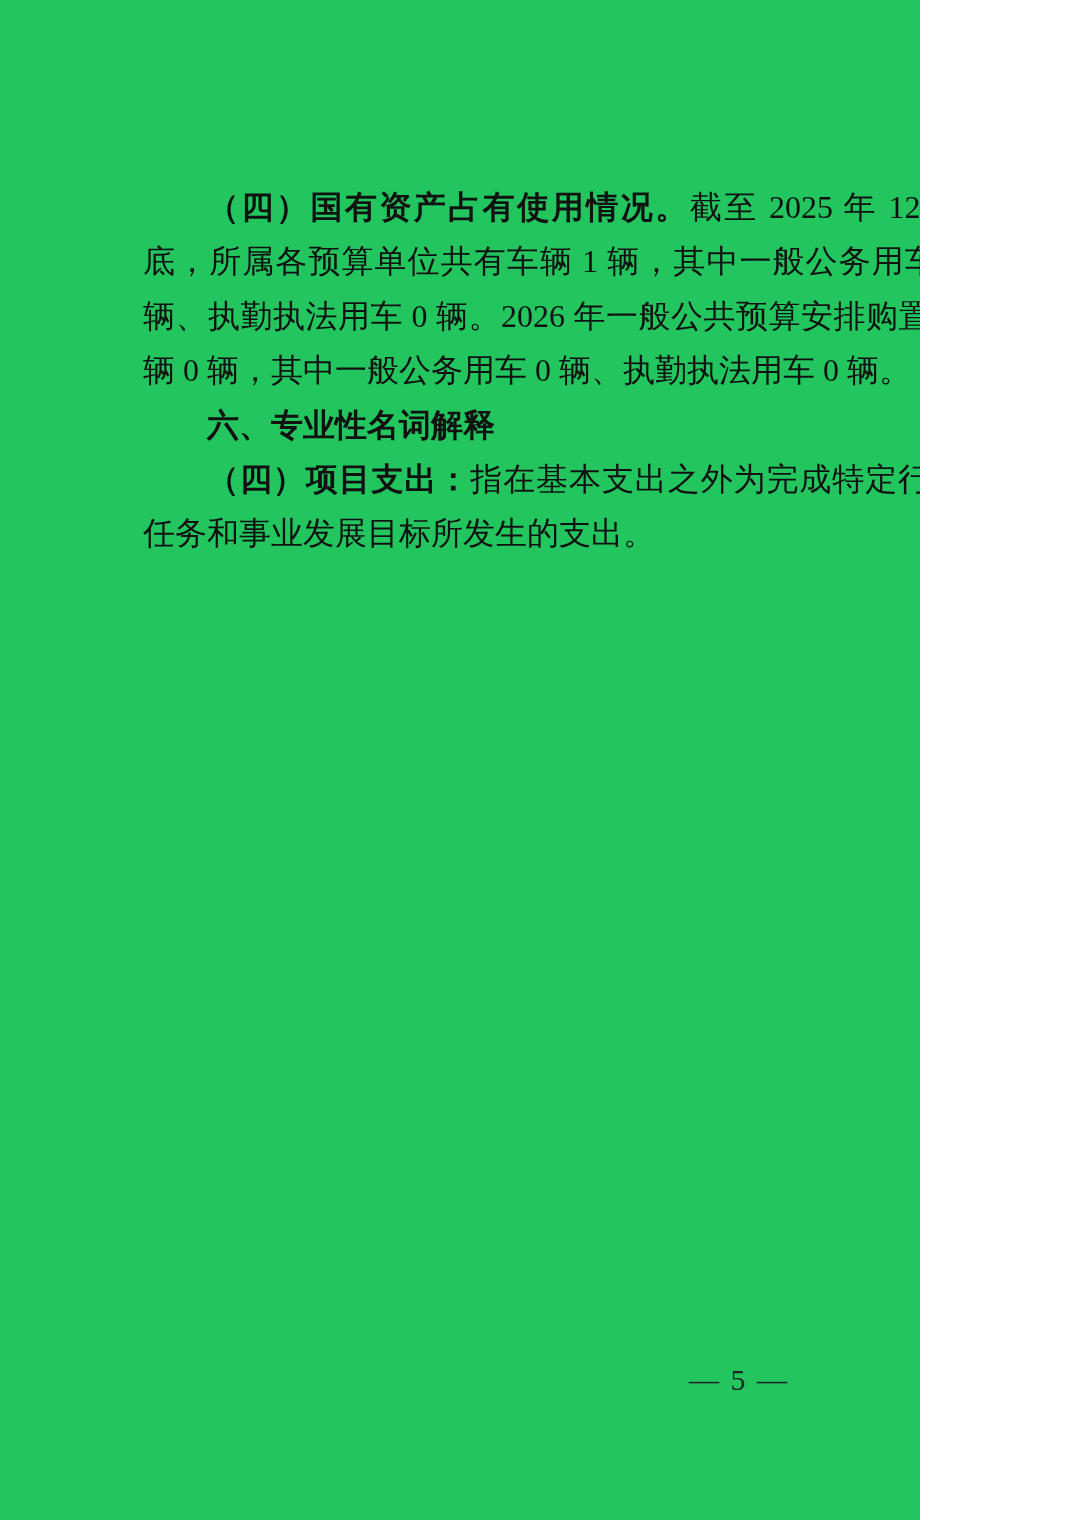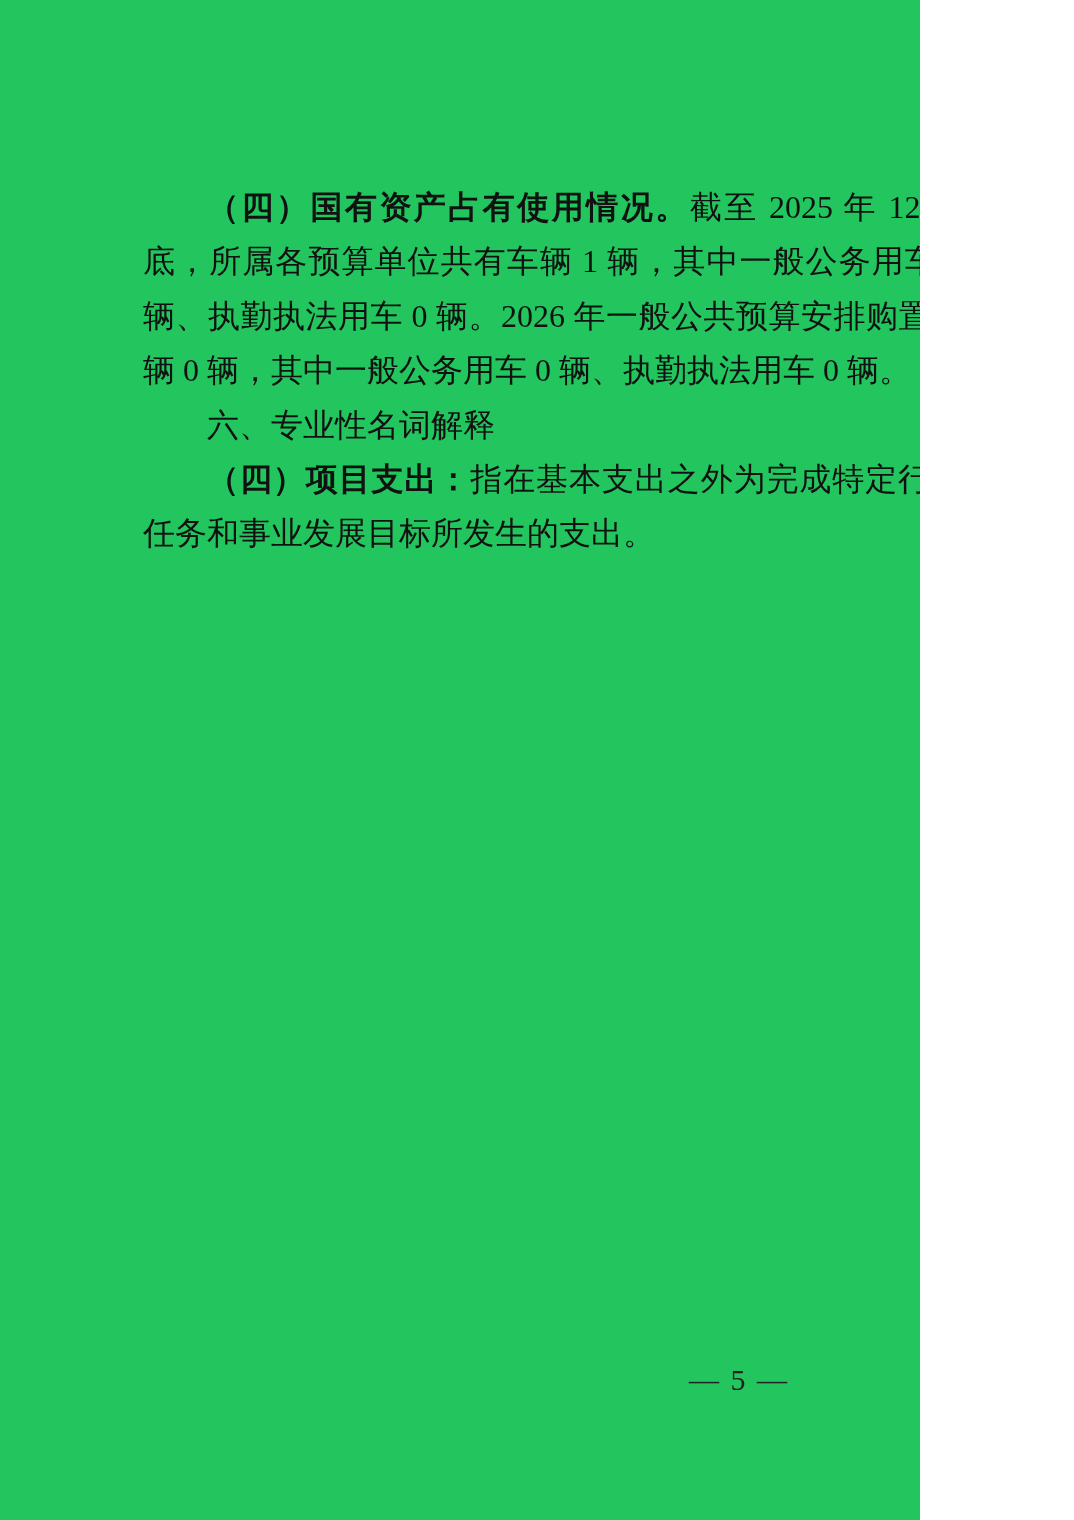--- a/index.html
+++ b/index.html
@@ -28,21 +28,21 @@
   }
   .content p {
     margin: 0;
     padding: 0;
     text-indent: 2em;
   }
   .lead {
     font-weight: bold;
   }
   p.heading {
-    font-weight: normal;
+    font-weight: bold;
     font-family: "Liberation Sans", "DejaVu Sans", sans-serif;
     text-align: left;
   }
   .page-number {
     position: absolute;
     top: 1358px;
     right: 131px;
     font-family: "Liberation Serif", "DejaVu Serif", serif;
     font-size: 30px;
     line-height: 44px;

